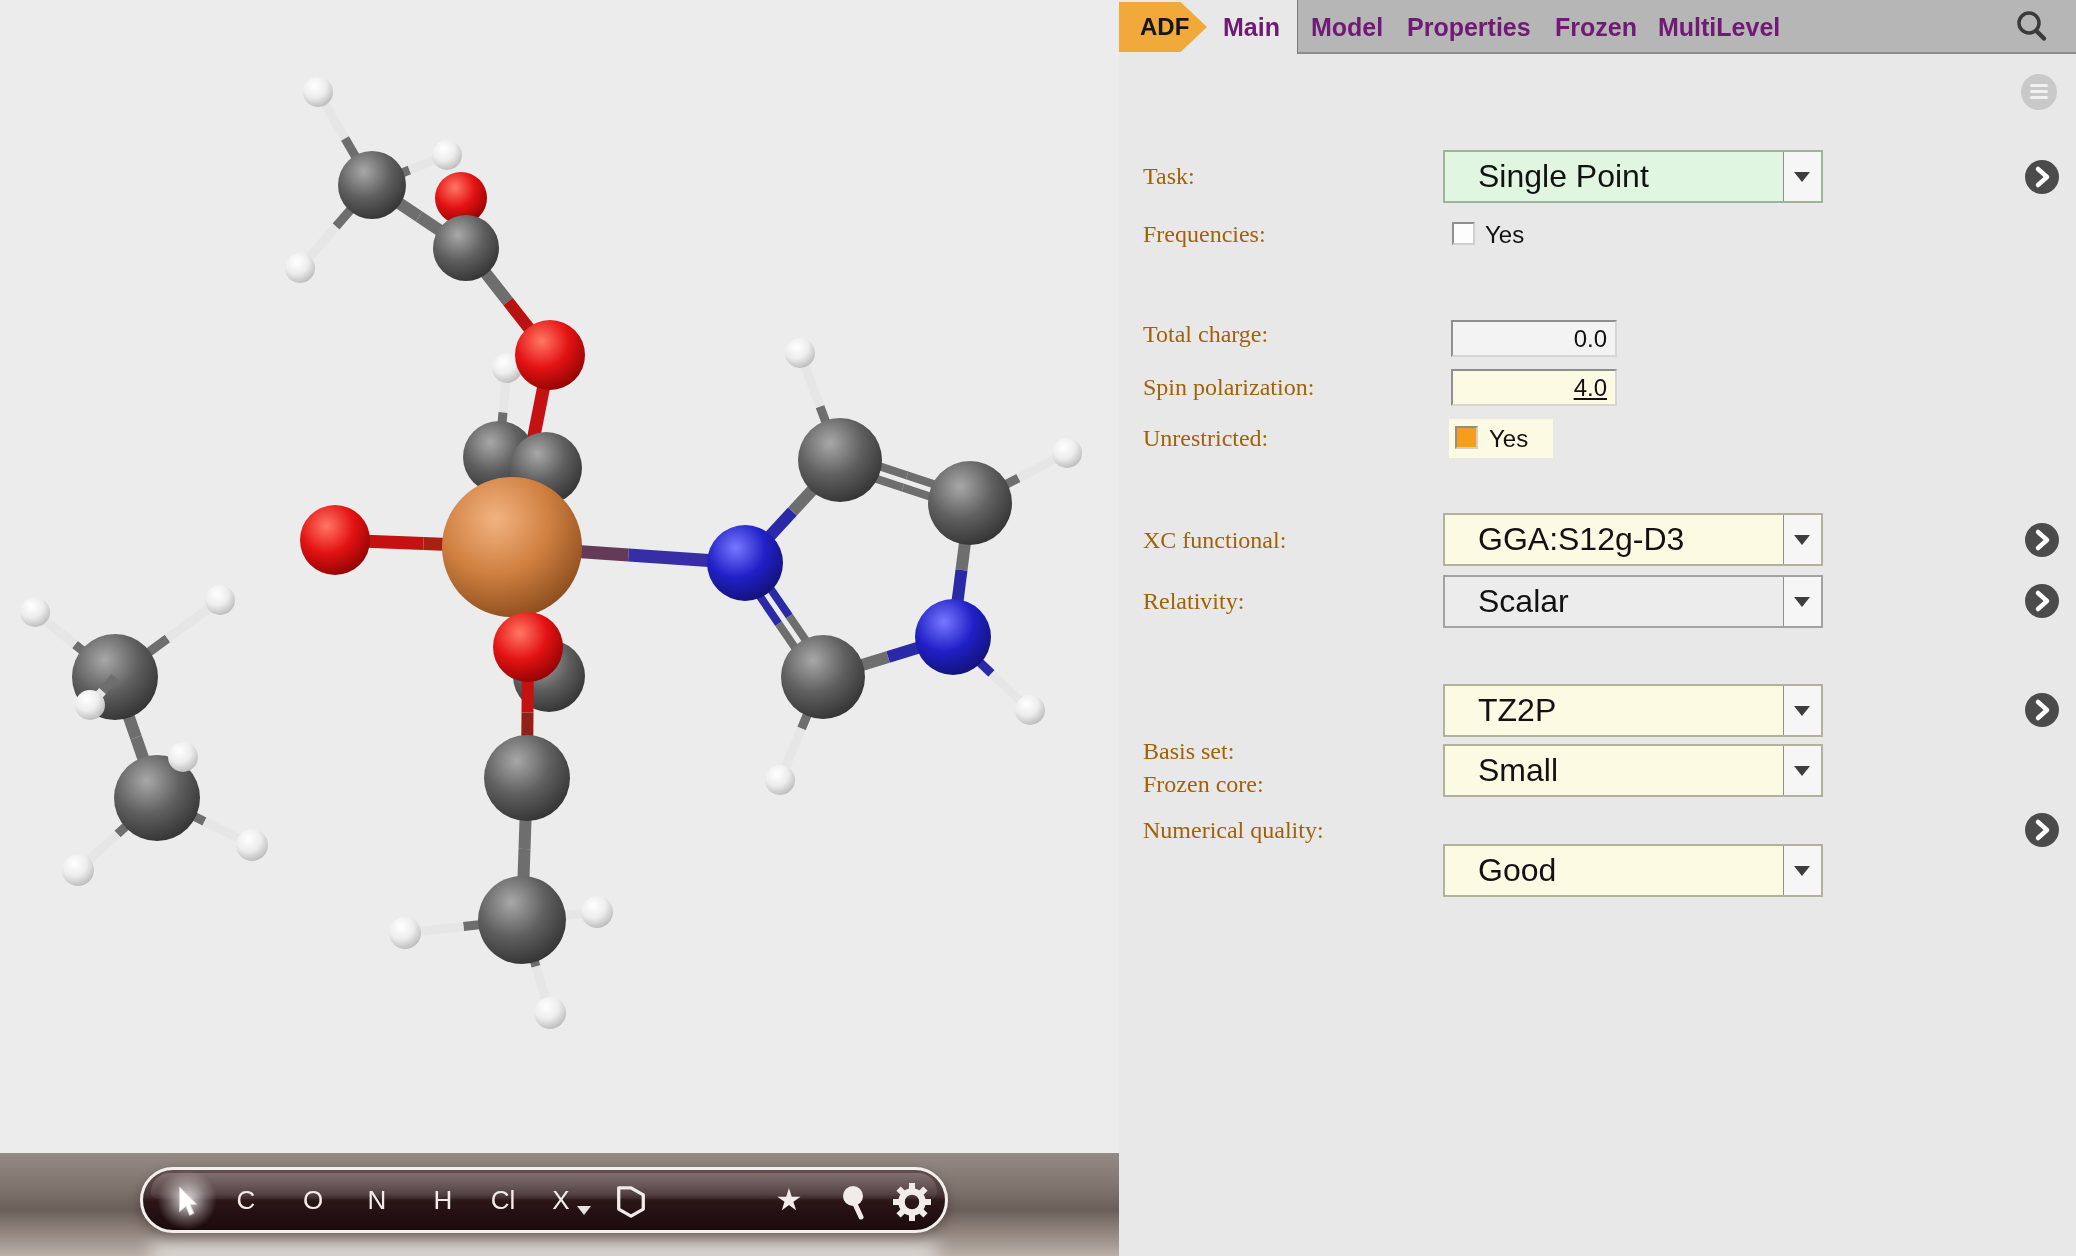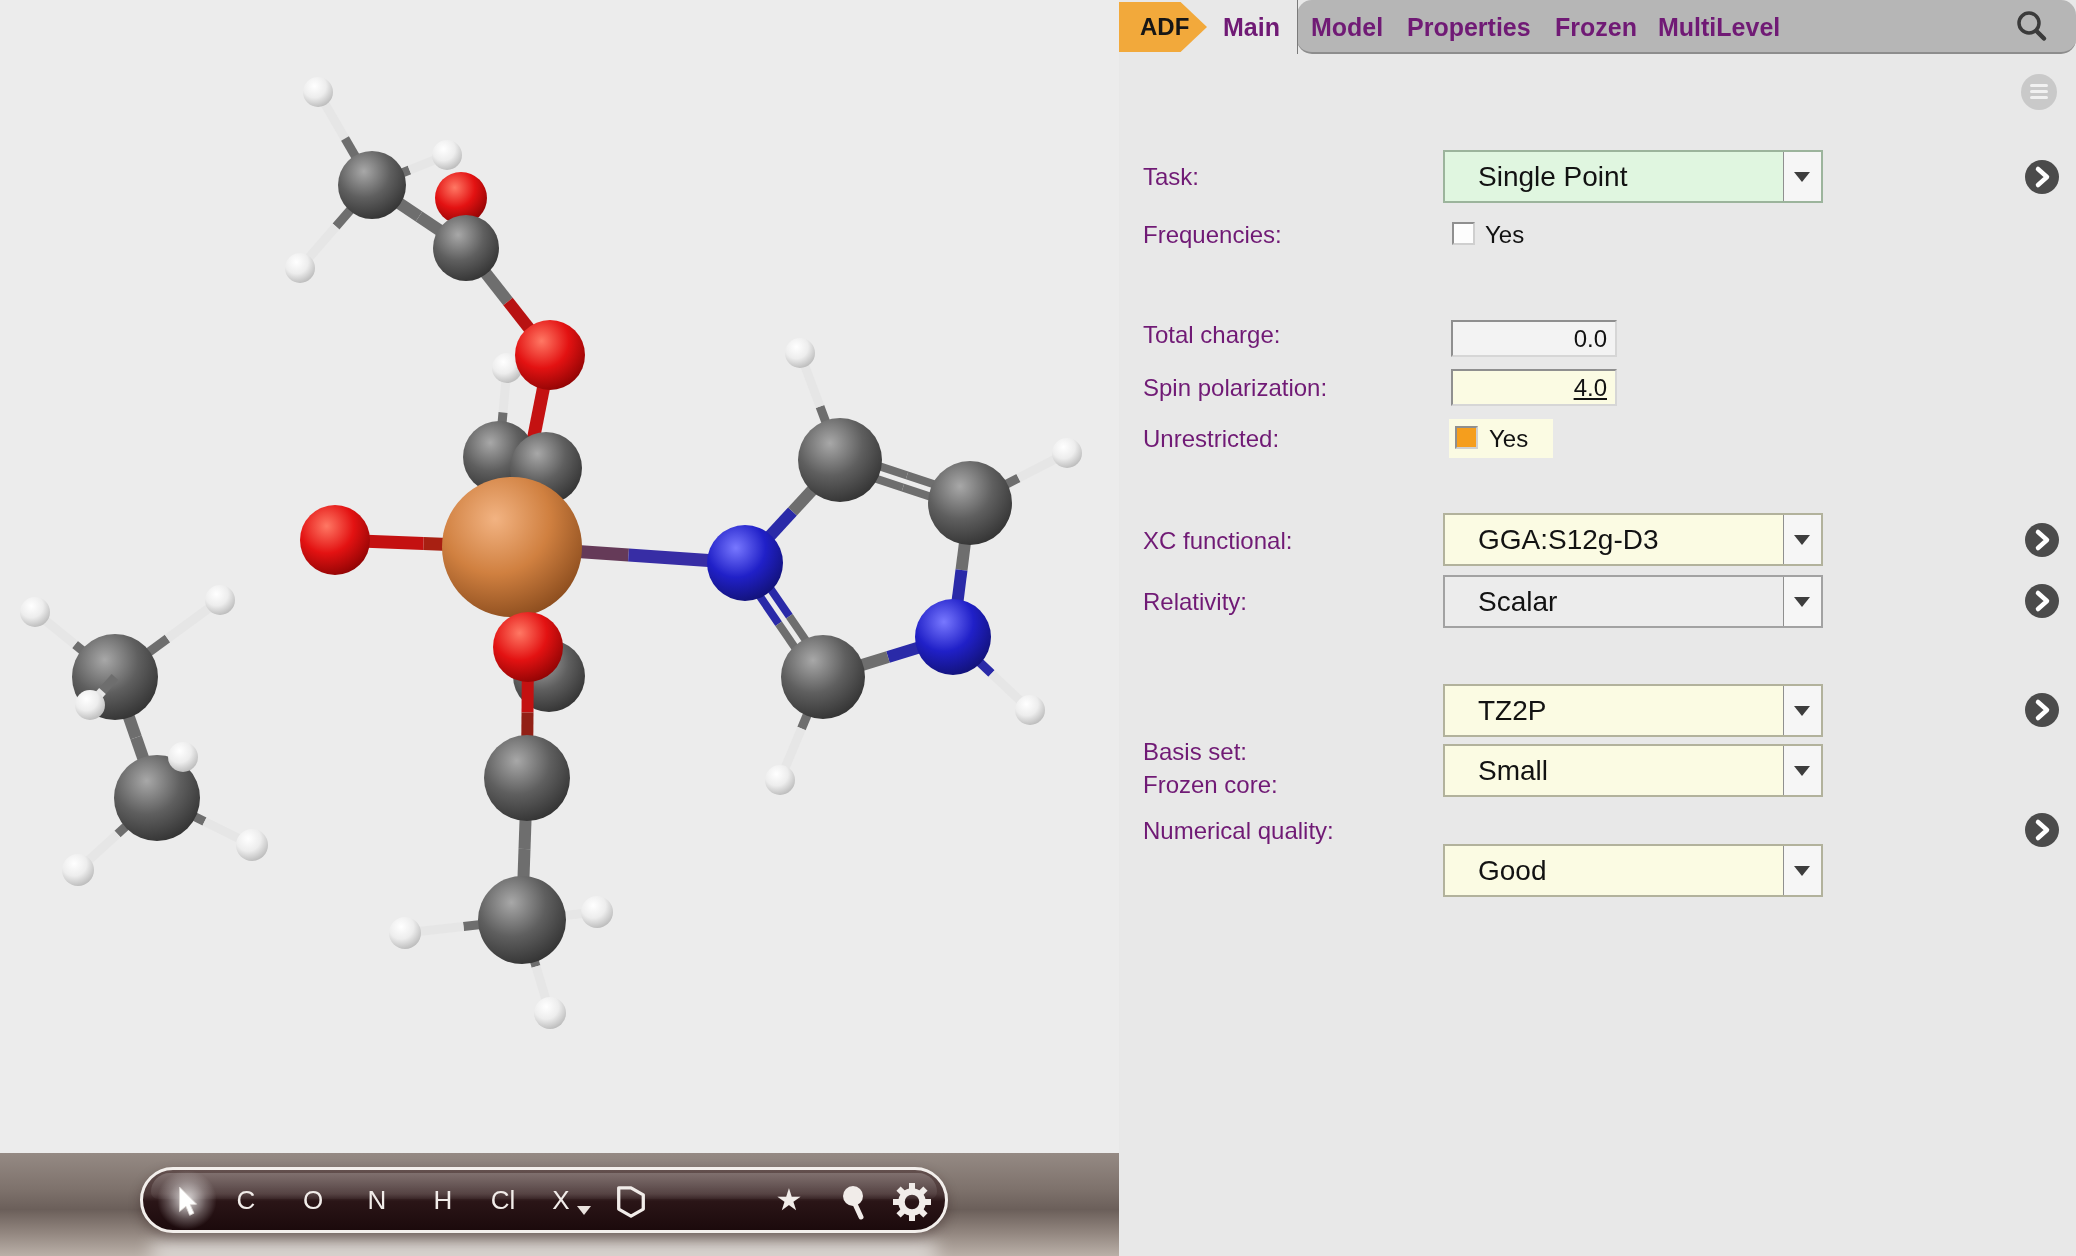--- a/index.html
+++ b/index.html
@@ -22,38 +22,38 @@
   .tool{position:absolute;top:0;height:60px;line-height:60px;text-align:center;width:44px;
     color:#f1ece9;font-size:26px;cursor:default;}
   .cursor-glow{position:absolute;left:14px;top:0;width:60px;height:60px;border-radius:50%;
     background:radial-gradient(circle,rgba(255,255,255,0.85) 0%,rgba(255,255,255,0.25) 45%,rgba(255,255,255,0) 70%);}
   .xcaret{position:absolute;width:0;height:0;border-left:7px solid transparent;border-right:7px solid transparent;
     border-top:9px solid #e9e2de;}
 
   
   .panel{position:absolute;left:1119px;top:0;width:957px;height:1256px;background:#e8e8e8;}
   .tabbar{position:absolute;left:0;top:0;width:957px;height:54px;background:#e8e8e8;}
-  .tab-gray{position:absolute;left:178px;top:0;right:0;height:52px;background:#b6b6b6;border-bottom:2px solid #8d8d8d;border-radius:15px;}
+  .tab-gray{position:absolute;left:178px;top:0;right:0;height:52px;background:#b6b6b6;border-bottom:2px solid #8d8d8d;}
   .tab-divider{position:absolute;left:178px;top:0;width:1px;height:54px;background:#7a7a7a;}
   .adf-badge{position:absolute;left:0;top:2px;width:88px;height:50px;background:#F2A93B;
     clip-path:polygon(0 0,70% 0,100% 50%,70% 100%,0 100%);
     font-weight:bold;font-size:24px;color:#161616;line-height:50px;text-align:left;padding-left:21px;box-sizing:border-box;}
   .tab{position:absolute;top:0;height:54px;line-height:54px;font-weight:bold;font-size:25px;color:#701a75;white-space:nowrap;}
   .search-btn{position:absolute;left:893px;top:7px;width:40px;height:40px;}
 
   .menu-circle{position:absolute;left:902px;top:74px;width:36px;height:36px;border-radius:50%;background:#c9c9c9;}
   .menu-circle .hline{position:absolute;left:9px;width:18px;height:3px;background:#f1f1f1;border-radius:2px;}
 
-  .flabel{position:absolute;left:24px;font-size:24px;color:#701a75;white-space:nowrap;}
+  .flabel{position:absolute;left:24px;font-size:24px;color:#a16207;white-space:nowrap;font-family:Liberation Serif, serif;}
 
   .dropdown{position:absolute;left:324px;width:380px;height:53px;box-sizing:border-box;border:2px solid #a5a5a5;}
   .dd-green{background:#e0f6e0;border-color:#9cb49c;}
   .dd-yellow{background:#fbfbe3;border-color:#b2b29c;}
   .dd-gray{background:#ececec;border-color:#a2a2a2;}
-  .dd-value{position:absolute;left:33px;top:0;height:49px;line-height:49px;font-size:28px;color:#121212;white-space:nowrap;}
+  .dd-value{position:absolute;left:33px;top:0;height:49px;line-height:49px;font-size:32px;color:#121212;white-space:nowrap;}
   .dd-arrow{position:absolute;right:0;top:0;width:37px;height:49px;background:#f6f6f6;border-left:1px solid #8f8f8f;}
   .dd-tri{position:absolute;left:10px;top:20px;width:0;height:0;border-left:8px solid transparent;
     border-right:8px solid transparent;border-top:10px solid #3d3d3d;}
 
   .tinput{position:absolute;left:332px;width:166px;height:37px;box-sizing:border-box;
     border:2px solid;border-color:#8f8f8f #d6d6d6 #d6d6d6 #8f8f8f;
     font-size:24px;color:#121212;line-height:33px;text-align:right;padding-right:8px;}
   .in-white{background:#f3f3f3;}
   .in-yellow{background:#fbfbe3;}
 

